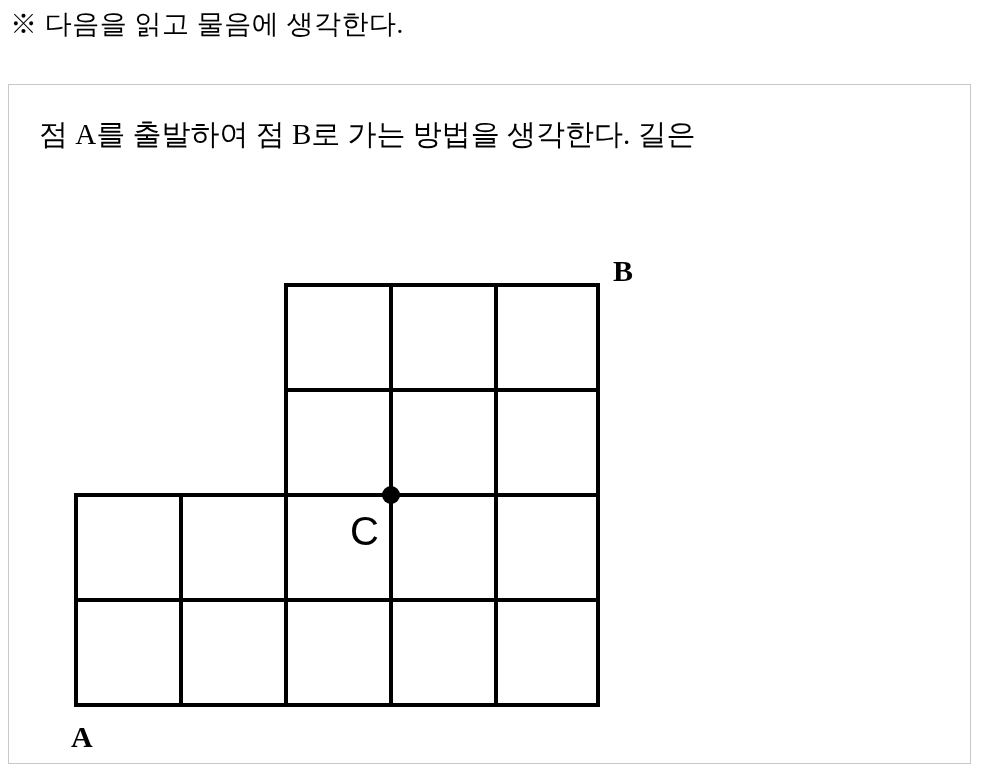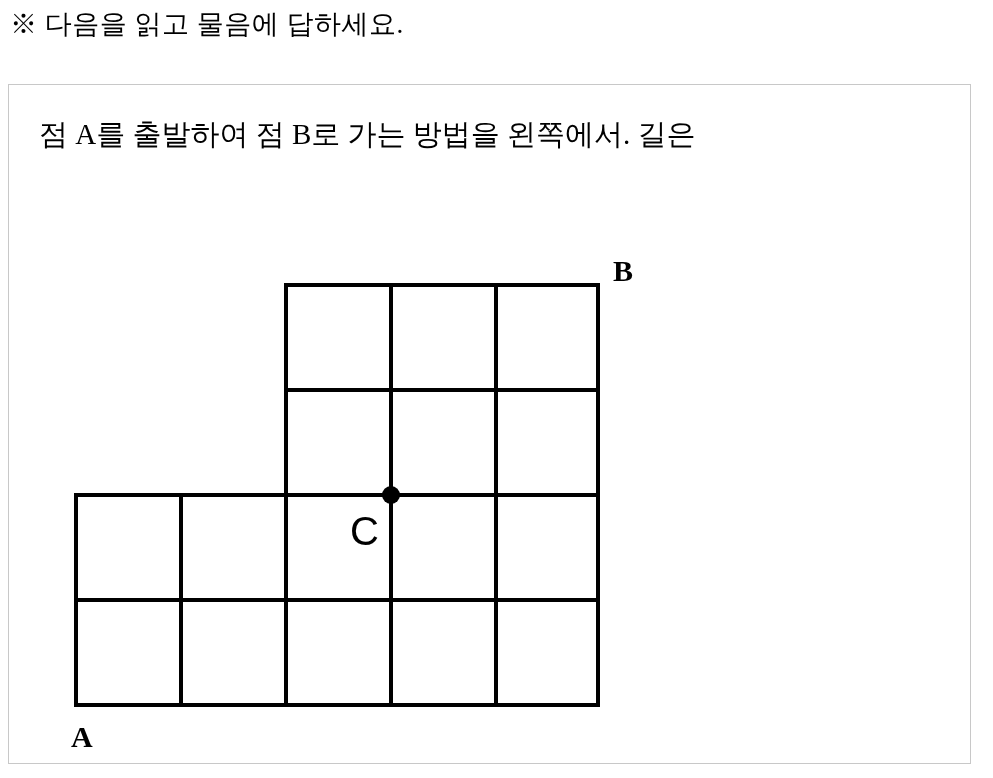--- a/index.html
+++ b/index.html
@@ -55,26 +55,26 @@
     display: block;
   }
   .lbl {
     font-family: "Liberation Serif", serif;
     font-weight: bold;
   }
 </style>
 </head>
 <body>
 
-<div class="instruction">※ 다음을 읽고 물음에 답하세요.</div>
+<div class="instruction">※ 다음을 읽고 물음에 생각한다.</div>
 
 <div class="box">
 
   <div class="prompt">
-    <div class="line">점 A를 출발하여 점 B로 가는 방법을 왼쪽에서. 길은</div>
+    <div class="line">점 A를 출발하여 점 B로 가는 방법을 생각한다. 길은</div>
   </div>
 
   <div class="figure">
     <svg width="961" height="500" viewBox="0 0 961 500" xmlns="http://www.w3.org/2000/svg">
 
       <g stroke="#000000" stroke-width="4" fill="none">
 
         <line x1="65" y1="450" x2="591" y2="450"></line>
 
         <line x1="65" y1="345" x2="591" y2="345"></line>

